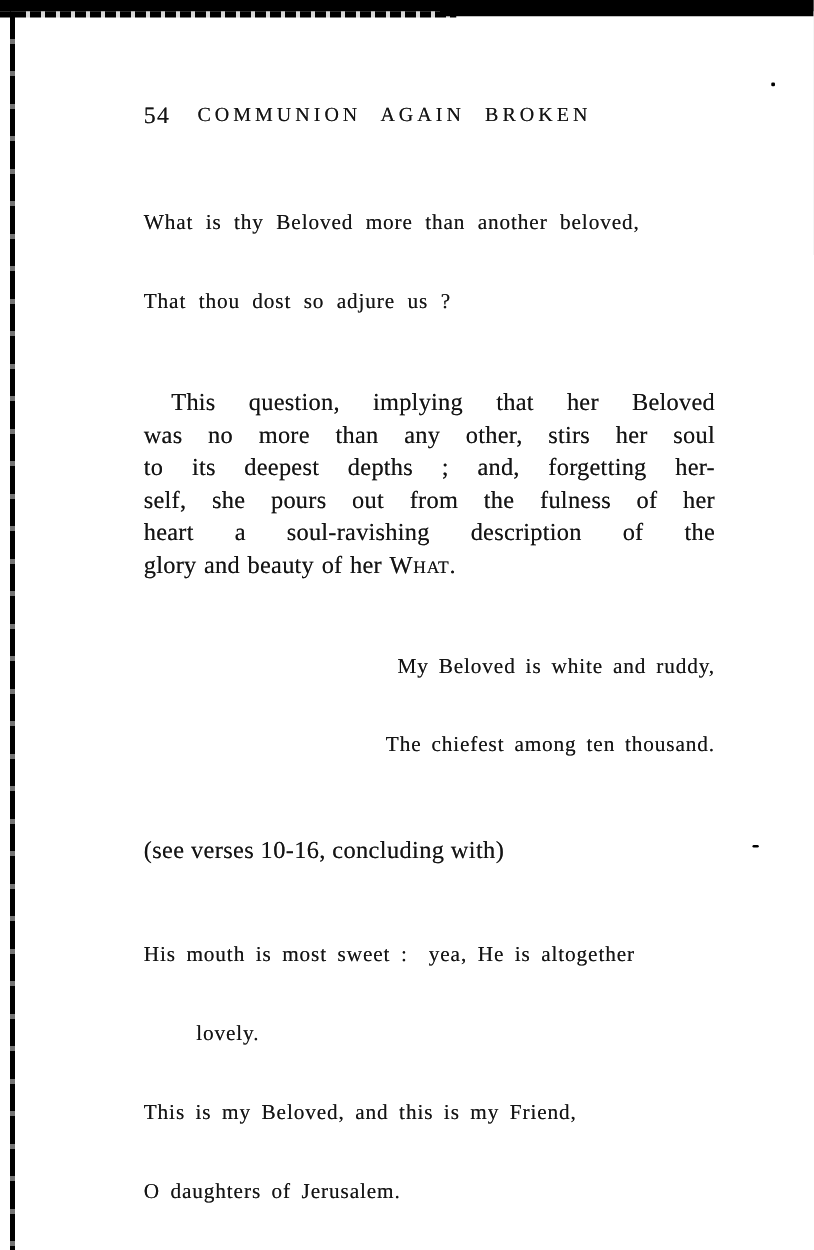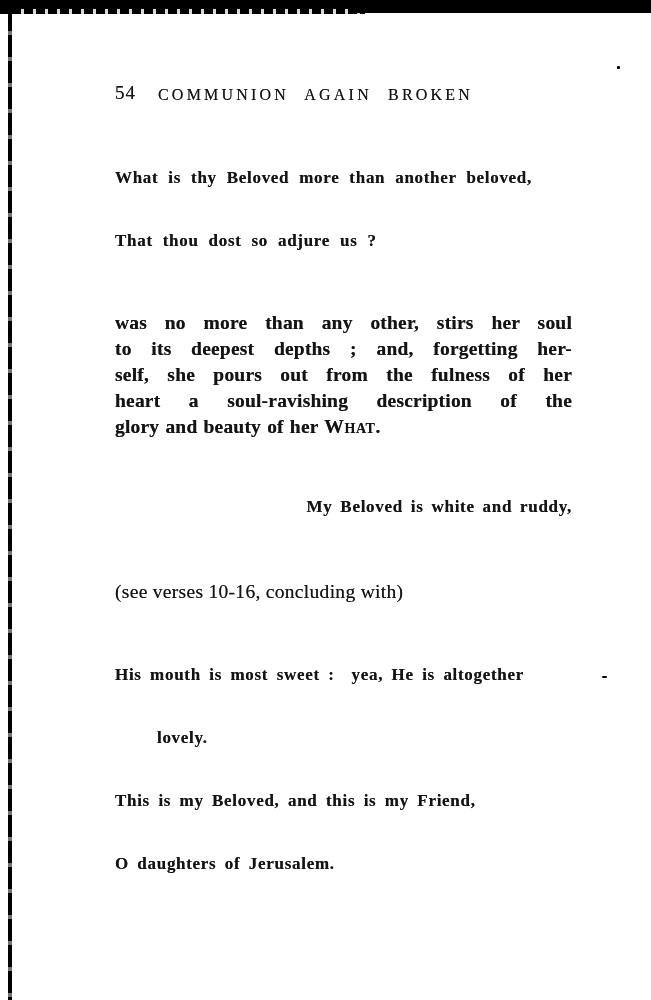--- a/index.html
+++ b/index.html
@@ -31,30 +31,30 @@
     position: absolute; top: 9px; bottom: 0; left: 8px; width: 4px;
     background: repeating-linear-gradient(180deg, #000 0 22px, rgba(0,0,0,0.55) 22px 26px);
   }
   .speck { position: absolute; background: #000; border-radius: 1px; }
   .speck-a { left: 617px; top: 66px; width: 3px; height: 3px; }
   .speck-b { left: 602px; top: 676px; width: 5px; height: 2px; }
 
   
   .content { position: absolute; left: 115px; top: 14px; width: 457px; }
 
-  .header { display: flex; align-items: flex-end; margin-top: 68px; white-space: nowrap; }
+  .header { display: flex; align-items: center; margin-top: 68px; white-space: nowrap; }
   .page-num { font-size: 19px; letter-spacing: 1px; }
   .running-title { margin-left: 22px; font-size: 16px; letter-spacing: 3.2px; word-spacing: 9px; }
 
   .small-text { font-size: 17px; line-height: 21px; letter-spacing: 0.7px; word-spacing: 5px; white-space: pre-wrap; }
   .epigraph { margin-top: 21px; }
 
   .body-para { font-size: 19.5px; line-height: 26px; letter-spacing: 0.2px; word-spacing: 1px; }
   .p1 { margin-top: 17px; }
-  .line { min-height: 26px; font-weight: bold; }
+  .line { min-height: 26px; }
   .small-text .line { min-height: 21px; }
   .just { text-align: justify; text-align-last: justify; }
   .indent { text-indent: 22px; }
   .sc { font-variant: small-caps; letter-spacing: 0.6px; }
 
   .verse { margin-top: 14px; margin-left: 70px; word-spacing: 3px; text-align: right; }
   .see-note { margin-top: 20px; font-size: 19.5px; line-height: 26px; letter-spacing: 0.3px; }
   .quote { margin-top: 17px; word-spacing: 3.5px; }
   .quote .cont { padding-left: 42px; }
 </style>
@@ -74,29 +74,31 @@
       <span class="page-num">54</span>
       <span class="running-title">COMMUNION AGAIN BROKEN</span>
     </div>
 
     <div class="epigraph small-text">
       <div class="line">What is thy Beloved more than another beloved,</div>
       <div class="line">That thou dost so adjure us ?</div>
     </div>
 
     <div class="body-para p1">
+      <div class="line just indent">This question, implying that her Beloved</div>
       <div class="line just">was no more than any other, stirs her soul</div>
       <div class="line just">to its deepest depths ; and, forgetting her-</div>
       <div class="line just">self, she pours out from the fulness of her</div>
       <div class="line just">heart a soul-ravishing description of the</div>
       <div class="line"><span>glory and beauty of her </span><span class="sc">What</span><span>.</span></div>
     </div>
 
     <div class="verse small-text">
       <div class="line">My Beloved is white and ruddy,</div>
+      <div class="line">The chiefest among ten thousand.</div>
     </div>
 
     <div class="see-note">(see verses 10-16, concluding with)</div>
 
     <div class="quote small-text">
       <div class="line">His mouth is most sweet :  yea, He is altogether</div>
       <div class="line cont">lovely.</div>
       <div class="line">This is my Beloved, and this is my Friend,</div>
       <div class="line">O daughters of Jerusalem.</div>
     </div>

